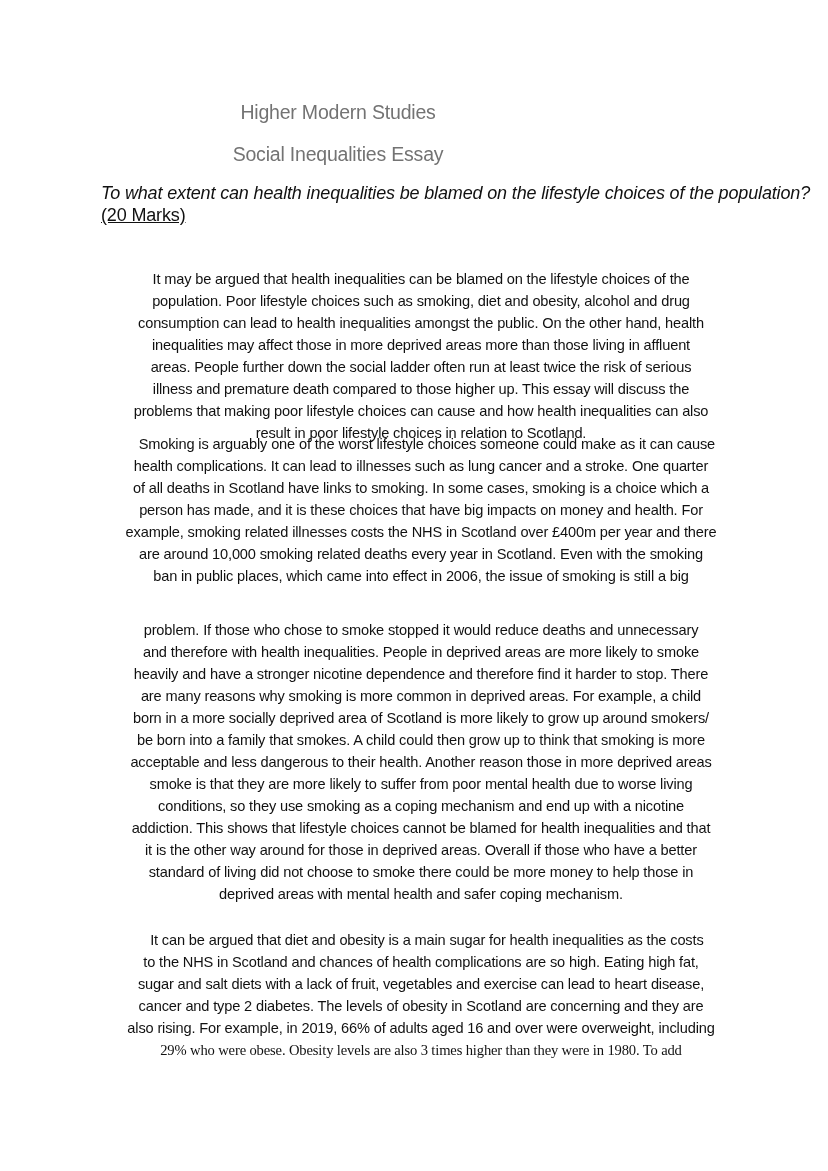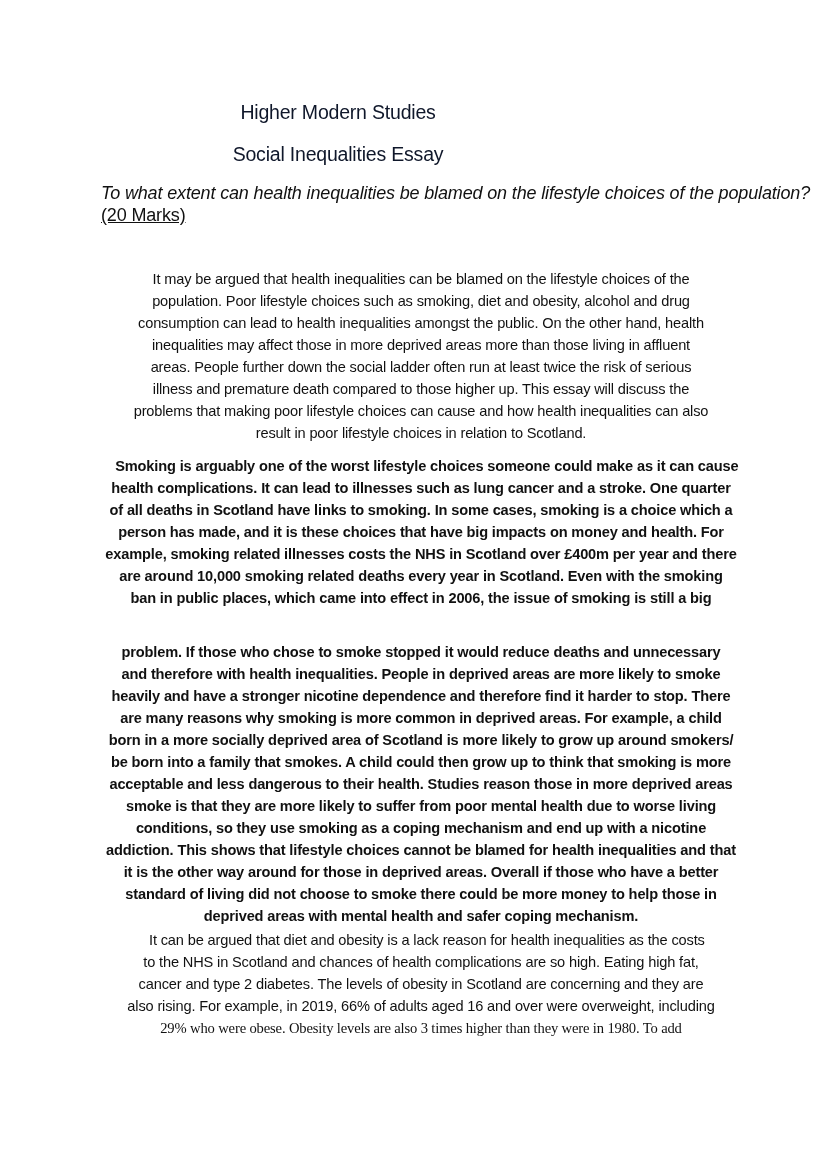--- a/index.html
+++ b/index.html
@@ -22,21 +22,21 @@
       width: 828px;
       height: 1171px;
       background: #ffffff;
     }
     .title {
       position: absolute;
       left: 0;
       width: 676px;
       text-align: center;
       font-size: 19.5px;
-      color: #0f172a;
+      color: #737373;
       letter-spacing: -0.2px;
     }
     .title-1 { top: 101px; }
     .title-2 { top: 143px; }
     .question {
       position: absolute;
       left: 101px;
       top: 182px;
       width: 640px;
       font-size: 18px;
@@ -52,21 +52,21 @@
       font-size: 14.6px;
       line-height: 22px;
       letter-spacing: -0.15px;
       text-align: center;
     }
     .body-text .line {
       display: block;
       white-space: nowrap;
     }
     .p1 { top: 268px; }
-    .p2 { top: 455px; font-weight: bold; }
+    .p2 { top: 433px; }
     .p3 { top: 929px; }
   </style>
 </head>
 <body>
 
 <div class="page">
   <div class="title title-1">Higher Modern Studies</div>
   <div class="title title-2">Social Inequalities Essay</div>
 
   <div class="question">
@@ -91,28 +91,29 @@
       <span class="line" style="white-space: pre;">person has made, and it is these choices that have big impacts on money and health. For</span>
       <span class="line" style="white-space: pre;">example, smoking related illnesses costs the NHS in Scotland over £400m per year and there</span>
       <span class="line" style="white-space: pre;">are around 10,000 smoking related deaths every year in Scotland. Even with the smoking</span>
       <span class="line" style="white-space: pre;">ban in public places, which came into effect in 2006, the issue of smoking is still a big</span>
       <span class="line" style="white-space: pre; margin-top: 32px;">problem. If those who chose to smoke stopped it would reduce deaths and unnecessary</span>
       <span class="line" style="white-space: pre;">and therefore with health inequalities. People in deprived areas are more likely to smoke</span>
       <span class="line" style="white-space: pre;">heavily and have a stronger nicotine dependence and therefore find it harder to stop. There</span>
       <span class="line" style="white-space: pre;">are many reasons why smoking is more common in deprived areas. For example, a child</span>
       <span class="line" style="white-space: pre;">born in a more socially deprived area of Scotland is more likely to grow up around smokers/</span>
       <span class="line" style="white-space: pre;">be born into a family that smokes. A child could then grow up to think that smoking is more</span>
-      <span class="line" style="white-space: pre;">acceptable and less dangerous to their health. Studies reason those in more deprived areas</span>
+      <span class="line" style="white-space: pre;">acceptable and less dangerous to their health. Another reason those in more deprived areas</span>
       <span class="line" style="white-space: pre;">smoke is that they are more likely to suffer from poor mental health due to worse living</span>
       <span class="line" style="white-space: pre;">conditions, so they use smoking as a coping mechanism and end up with a nicotine</span>
       <span class="line" style="white-space: pre;">addiction. This shows that lifestyle choices cannot be blamed for health inequalities and that</span>
       <span class="line" style="white-space: pre;">it is the other way around for those in deprived areas. Overall if those who have a better</span>
       <span class="line" style="white-space: pre;">standard of living did not choose to smoke there could be more money to help those in</span>
       <span class="line" style="white-space: pre;">deprived areas with mental health and safer coping mechanism.</span>
     </div>
   <div class="body-text p3">
-      <span class="line" style="white-space: pre;">   It can be argued that diet and obesity is a lack reason for health inequalities as the costs</span>
+      <span class="line" style="white-space: pre;">   It can be argued that diet and obesity is a main sugar for health inequalities as the costs</span>
       <span class="line" style="white-space: pre;">to the NHS in Scotland and chances of health complications are so high. Eating high fat,</span>
+      <span class="line" style="white-space: pre;">sugar and salt diets with a lack of fruit, vegetables and exercise can lead to heart disease,</span>
       <span class="line" style="white-space: pre;">cancer and type 2 diabetes. The levels of obesity in Scotland are concerning and they are</span>
       <span class="line" style="white-space: pre;">also rising. For example, in 2019, 66% of adults aged 16 and over were overweight, including</span>
       <span class="line" style="white-space: pre; font-family: Liberation Serif, serif;">29% who were obese. Obesity levels are also 3 times higher than they were in 1980. To add</span>
     </div>
 </div>
 
 </body></html>

